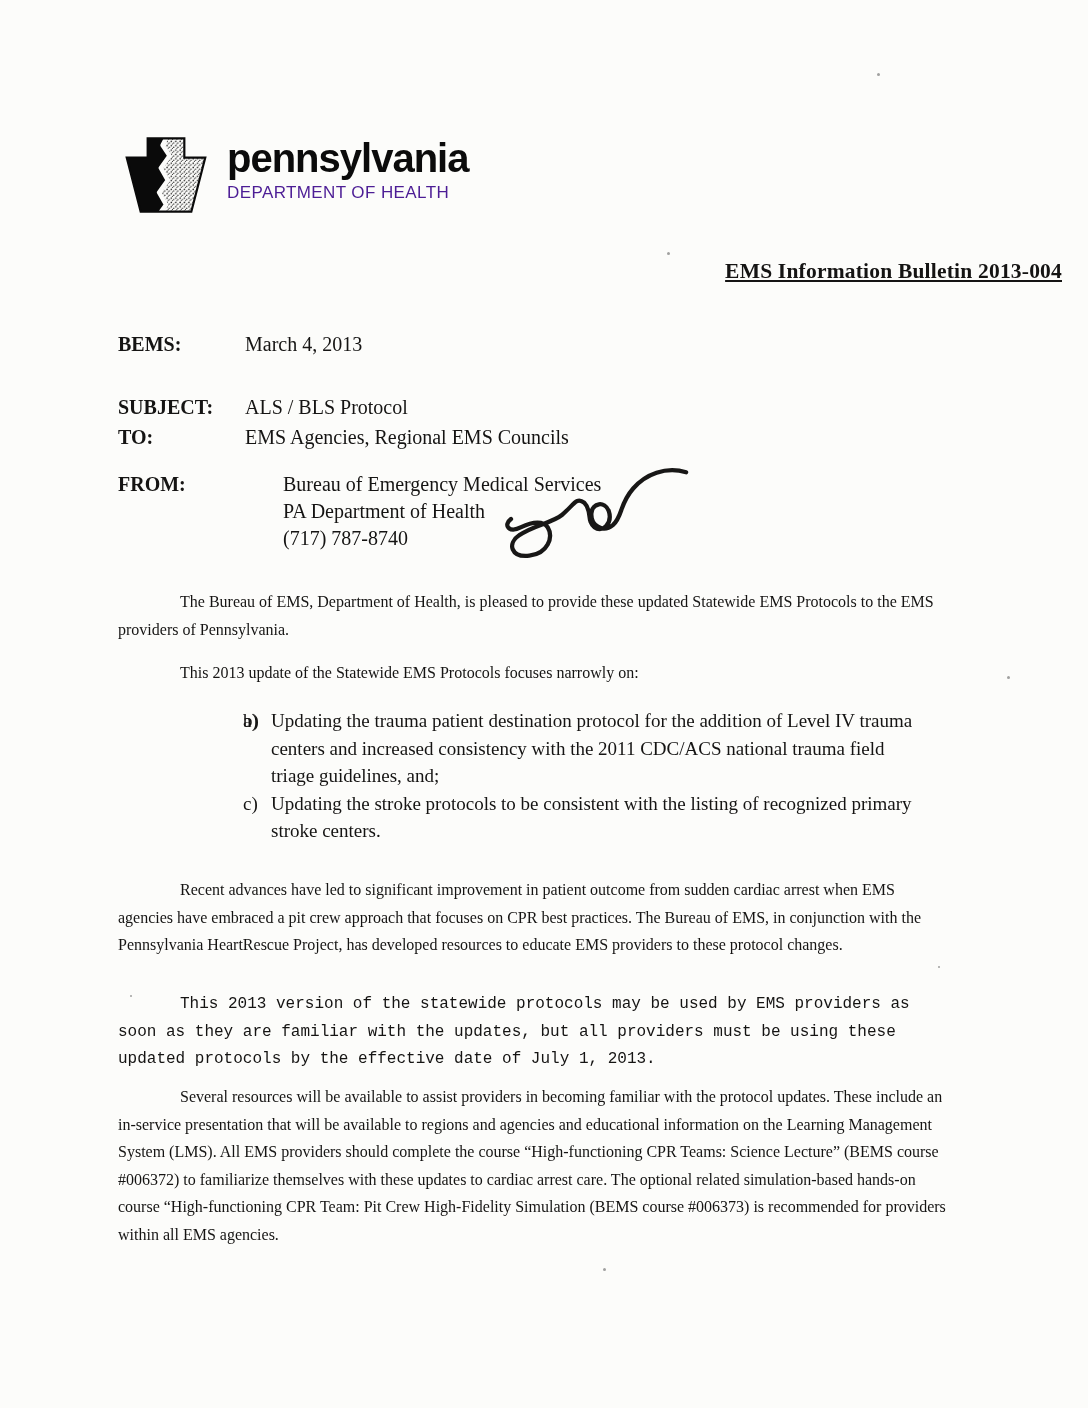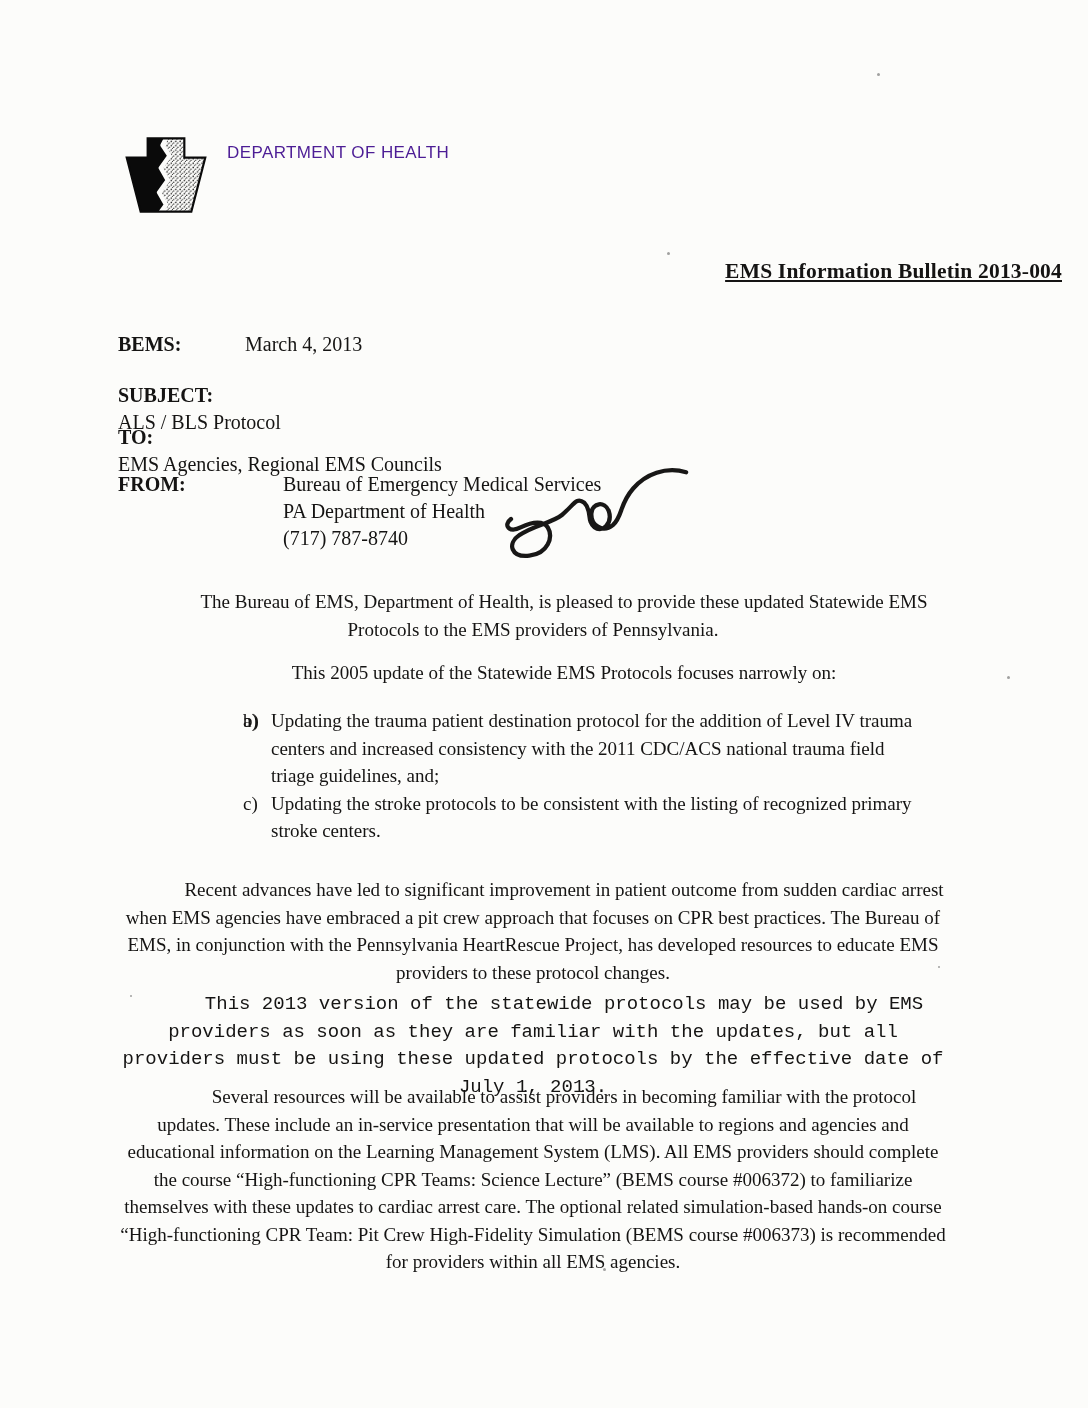--- a/index.html
+++ b/index.html
@@ -45,36 +45,36 @@
     font-weight: bold;
     text-decoration: underline;
     letter-spacing: 0.2px;
   }
 
   
   .meta-row { position: absolute; left: 118px; font-size: 20px; line-height: 27px; display: flex; }
   .meta-label { font-weight: bold; width: 127px; flex: 0 0 auto; }
   .meta-value div { white-space: nowrap; margin-left: 38px; }
   .row-0 { top: 331px; }
-  .row-1 { top: 382px; flex-direction: column; }
-  .row-2 { top: 424px; flex-direction: column; }
+  .row-1 { top: 394px; }
+  .row-2 { top: 424px; }
   .row-3 { top: 471px; }
 
   
   .signature { position: absolute; left: 498px; top: 460px; width: 195px; height: 112px; pointer-events: none; }
 
   
   .para {
     position: absolute;
     left: 118px;
     width: 830px;
-    font-size: 19px;
+    font-size: 16px;
     line-height: 27.5px;
     text-indent: 62px;
-    text-align: center;
+    text-align: left;
   }
   .p1 { top: 588px; }
   .p2 { top: 659px; }
   .p3 { top: 876px; }
   .p4 { top: 991px; font-family: Liberation Mono, monospace; }
   .p5 { top: 1083px; }
 
   .focus-list { position: absolute; left: 243px; top: 707px; width: 680px; font-size: 19px; line-height: 27.5px; }
   .li { position: relative; padding-left: 28px; }
   .li .marker { position: absolute; left: 0; top: 0; }
@@ -101,20 +101,21 @@
         </clipPath>
       </defs>
       <g clip-path="url(#keyclip)">
         <rect x="0" y="0" width="110" height="100" fill="url(#stipple)"></rect>
         <path d="M0 0 L58 0 L52 14 L60 26 L50 40 L58 54 L48 68 L56 82 L46 100 L0 100 Z" fill="#0a0a0a"></path>
         <path d="M57 4 L51 16 L59 28 L49 42 L57 56 L47 70 L55 84 L45 98" fill="none" stroke="#fcfcfa" stroke-width="5" stroke-linejoin="round"></path>
       </g>
       <path d="M10 30 L34 30 L34 8 L76 8 L76 30 L100 30 L84 92 L26 92 Z" fill="none" stroke="#0a0a0a" stroke-width="2.5" stroke-linejoin="miter"></path>
     </svg>
     <div class="logo-text">
+      <div class="brand">pennsylvania</div>
       <div class="dept">DEPARTMENT OF HEALTH</div>
     </div>
   </div>
 
   <div class="title">EMS Information Bulletin 2013-004</div>
 
   <div class="meta-row row-0">
     <span class="meta-label">BEMS:</span>
     <span class="meta-value">March 4, 2013</span>
   </div>
@@ -133,21 +134,21 @@
       <div>PA Department of Health</div>
       <div>(717) 787-8740</div>
     </span>
   </div>
 
   <svg class="signature" viewBox="0 0 190 110" aria-hidden="true">
     <path d="M12 58 C4 64 10 72 22 66 C34 60 44 60 48 66 C54 76 48 92 30 94 C12 96 8 82 20 74 C34 64 52 62 62 54 C74 44 76 36 84 42 C92 50 86 60 94 66 C102 72 112 62 108 50 C104 40 92 42 91 52 C90 64 102 72 112 64 C122 55 118 44 132 28 C144 14 164 6 184 12" fill="none" stroke="#181716" stroke-width="4.2" stroke-linecap="round"></path>
   </svg>
 
   <div class="para p1">The Bureau of EMS, Department of Health, is pleased to provide these updated Statewide EMS Protocols to the EMS providers of Pennsylvania.</div>
-  <div class="para p2">This 2005 update of the Statewide EMS Protocols focuses narrowly on:</div>
+  <div class="para p2">This 2013 update of the Statewide EMS Protocols focuses narrowly on:</div>
 
   <div class="focus-list">
     <div class="li">
       <span class="marker">a)</span>
     </div>
     <div class="li">
       <span class="marker">b)</span>
       <span>Updating the trauma patient destination protocol for the addition of Level IV trauma centers and increased consistency with the 2011 CDC/ACS national trauma field triage guidelines, and;</span>
     </div>
     <div class="li">

